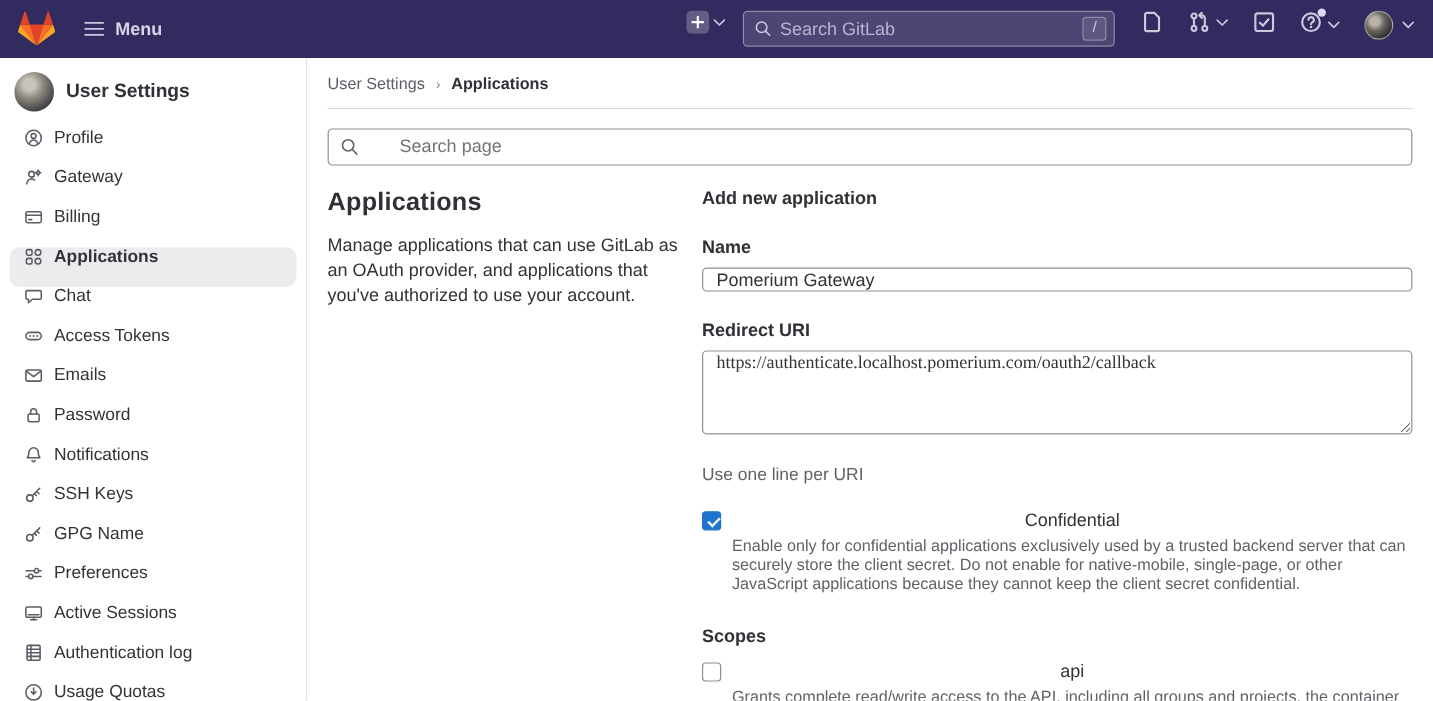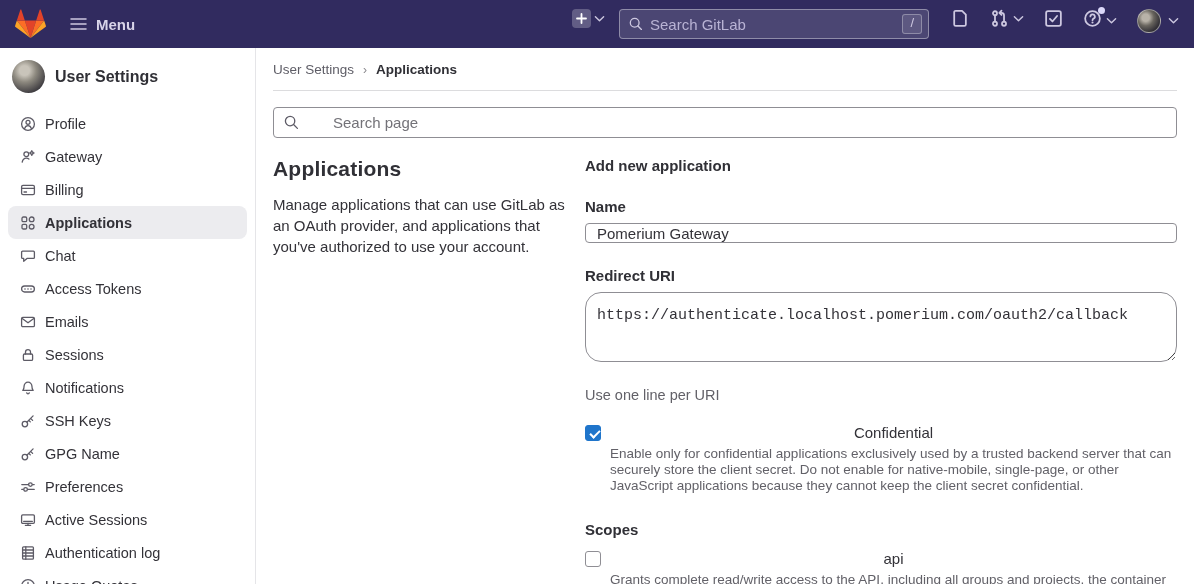--- a/index.html
+++ b/index.html
@@ -35,21 +35,21 @@
     border:1px solid rgba(255,255,255,0.45); }
 
   
   .sidebar { position:fixed; top:48px; left:0; width:256px; height:536px; background:#fff;
     border-right:1px solid #e5e5e8; }
   .sb-head { display:flex; align-items:center; gap:10px; padding:12px 12px 4px; }
   .avatar-sb { width:33px; height:33px; border-radius:50%;
     background:radial-gradient(circle at 38% 32%, #c9c4ba 0 16%, #8d897f 38%, #3a383d 78%); flex:none; }
   .sb-title { font-size:16px; font-weight:700; color:#303036; }
   .sb-items { margin-top:10px; }
-  .sb-item { display:flex; align-items:center; gap:9px; height:33px; margin:0 8px;
+  .sb-item { display:flex; align-items:flex-start; gap:9px; height:33px; margin:0 8px;
     padding:0 12px; border-radius:8px; cursor:pointer; color:#333238; font-size:14.5px; }
   .sb-item.active { background:#ececef; font-weight:700; }
   .icon-svg { fill:none; stroke:#5d5b66; stroke-width:1.3; stroke-linecap:round; stroke-linejoin:round; flex:none; }
   .icon-svg .fl { fill:#5d5b66; stroke:none; }
   .nav-svg { fill:none; stroke:#cdc8e0; stroke-width:1.5; stroke-linecap:round; stroke-linejoin:round; }
   .nav-svg .fl { fill:#cdc8e0; stroke:none; }
 
   
   .content { margin-left:256px; padding:14px 17px 0; }
   .breadcrumb { display:flex; align-items:center; gap:9px; font-size:13.5px; color:#5e5d66; }
@@ -64,22 +64,22 @@
 
   .cols { display:flex; margin-top:19px; }
   .col-left { width:312px; flex:none; padding-right:20px; }
   .col-left h1 { font-size:21px; font-weight:700; color:#303036; letter-spacing:0.2px; }
   .col-left p { margin-top:13px; width:292px; font-size:15px; line-height:21px; color:#333238; }
   .col-right { flex:1; }
   .form-heading { font-size:15px; font-weight:700; color:#303036; }
   .field-label { font-size:15px; font-weight:700; color:#303036; margin-top:24px; margin-bottom:8px; }
   .text-input { width:100%; height:20px; border:1px solid #8f8e94; border-radius:4px;
     padding:0 11px; font-family:inherit; font-size:15px; color:#333238; outline:none; }
-  .textarea { width:100%; height:70px; border:1px solid #8f8e94; border-radius:16px;
-    padding:13px 11px; font-family:Liberation Mono, monospace; font-size:15px; color:#333238; outline:none;
+  .textarea { width:100%; height:70px; border:1px solid #8f8e94; border-radius:4px;
+    padding:1px 11px; font-family:Liberation Serif, serif; font-size:15px; color:#333238; outline:none;
     resize:vertical; line-height:19px; }
   .hint { margin-top:21px; font-size:14.5px; color:#626168; }
 
   .check-row { display:flex; align-items:flex-start; margin-top:21px; }
   .checkbox { width:16px; height:16px; border:1px solid #8f8e94; border-radius:3px; background:#fff;
     flex:none; margin-top:1px; position:relative; cursor:pointer; }
   .checkbox.checked { background:#1f75cb; border-color:#1f75cb; }
   .checkbox.checked::after { content:""; position:absolute; left:3.5px; top:3.5px; width:8px; height:4px;
     border-left:2px solid #fff; border-bottom:2px solid #fff; transform:rotate(-45deg); }
   .check-body { margin-left:9px; }
@@ -245,21 +245,21 @@
           <rect x="1.6" y="3.4" width="12.8" height="9.2" rx="1.2"></rect>
           <path d="M2.2 4.4 8 8.8l5.8-4.4"></path>
         </svg>
       <span>Emails</span>
     </div>
     <div class="sb-item">
       <svg class="icon-svg" width="16" height="16" viewBox="0 0 16 16">
           <rect x="3.4" y="7" width="9.2" height="6.4" rx="1.2"></rect>
           <path d="M5.5 7V5.1a2.5 2.5 0 0 1 5 0V7"></path>
         </svg>
-      <span>Sessions</span>
+      <span>Password</span>
     </div>
     <div class="sb-item">
       <svg class="icon-svg" width="16" height="16" viewBox="0 0 16 16">
           <path d="M8 2.2a3.9 3.9 0 0 1 3.9 3.9c0 2.9.7 3.8 1.3 4.3H2.8c.6-.5 1.3-1.4 1.3-4.3A3.9 3.9 0 0 1 8 2.2z"></path>
           <path d="M6.7 12.8a1.35 1.35 0 0 0 2.6 0"></path>
         </svg>
       <span>Notifications</span>
     </div>
     <div class="sb-item">
       <svg class="icon-svg" width="16" height="16" viewBox="0 0 16 16">

